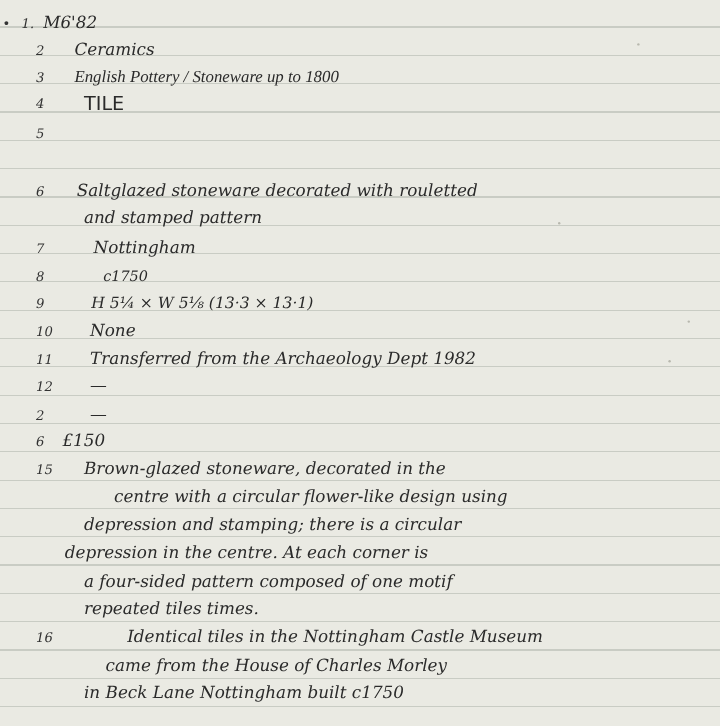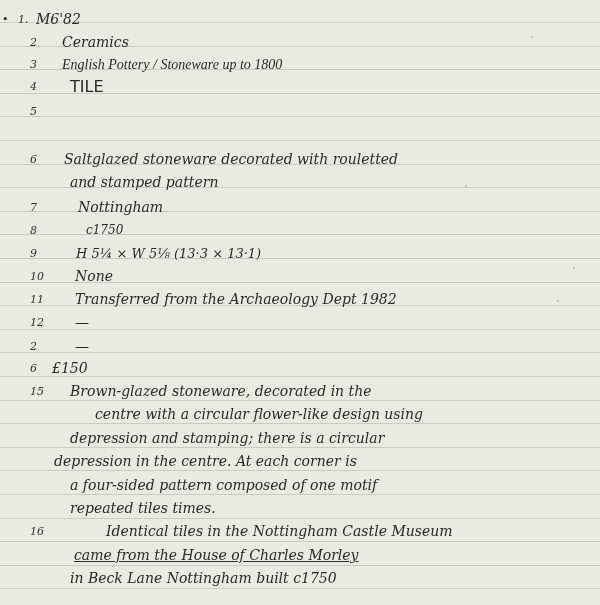--- a/index.html
+++ b/index.html
@@ -135,21 +135,21 @@
   </div>
   <div class="entry" style="top:497px;">
     <span class="txt" style="left:70px;">repeated tiles times.</span>
   </div>
 
   <div class="entry" style="top:520px;">
     <span class="num">16</span>
     <span class="txt" style="left:70px;margin-left:36px;">Identical tiles in the Nottingham Castle Museum</span>
   </div>
   <div class="entry" style="top:544px;">
-    <span class="txt" style="left:74px;text-decoration:underline;">came from the House of Charles Morley</span>
+    <span class="txt" style="left:88px;">came from the House of Charles Morley</span>
   </div>
   <div class="entry" style="top:567px;">
     <span class="txt" style="left:70px;">in Beck Lane Nottingham built c1750</span>
   </div>
 
   <span class="speck" style="left:573px;top:267px;"></span>
   <span class="speck" style="left:557px;top:300px;"></span>
   <span class="speck" style="left:531px;top:36px;"></span>
   <span class="speck" style="left:465px;top:185px;"></span>
 </div>

